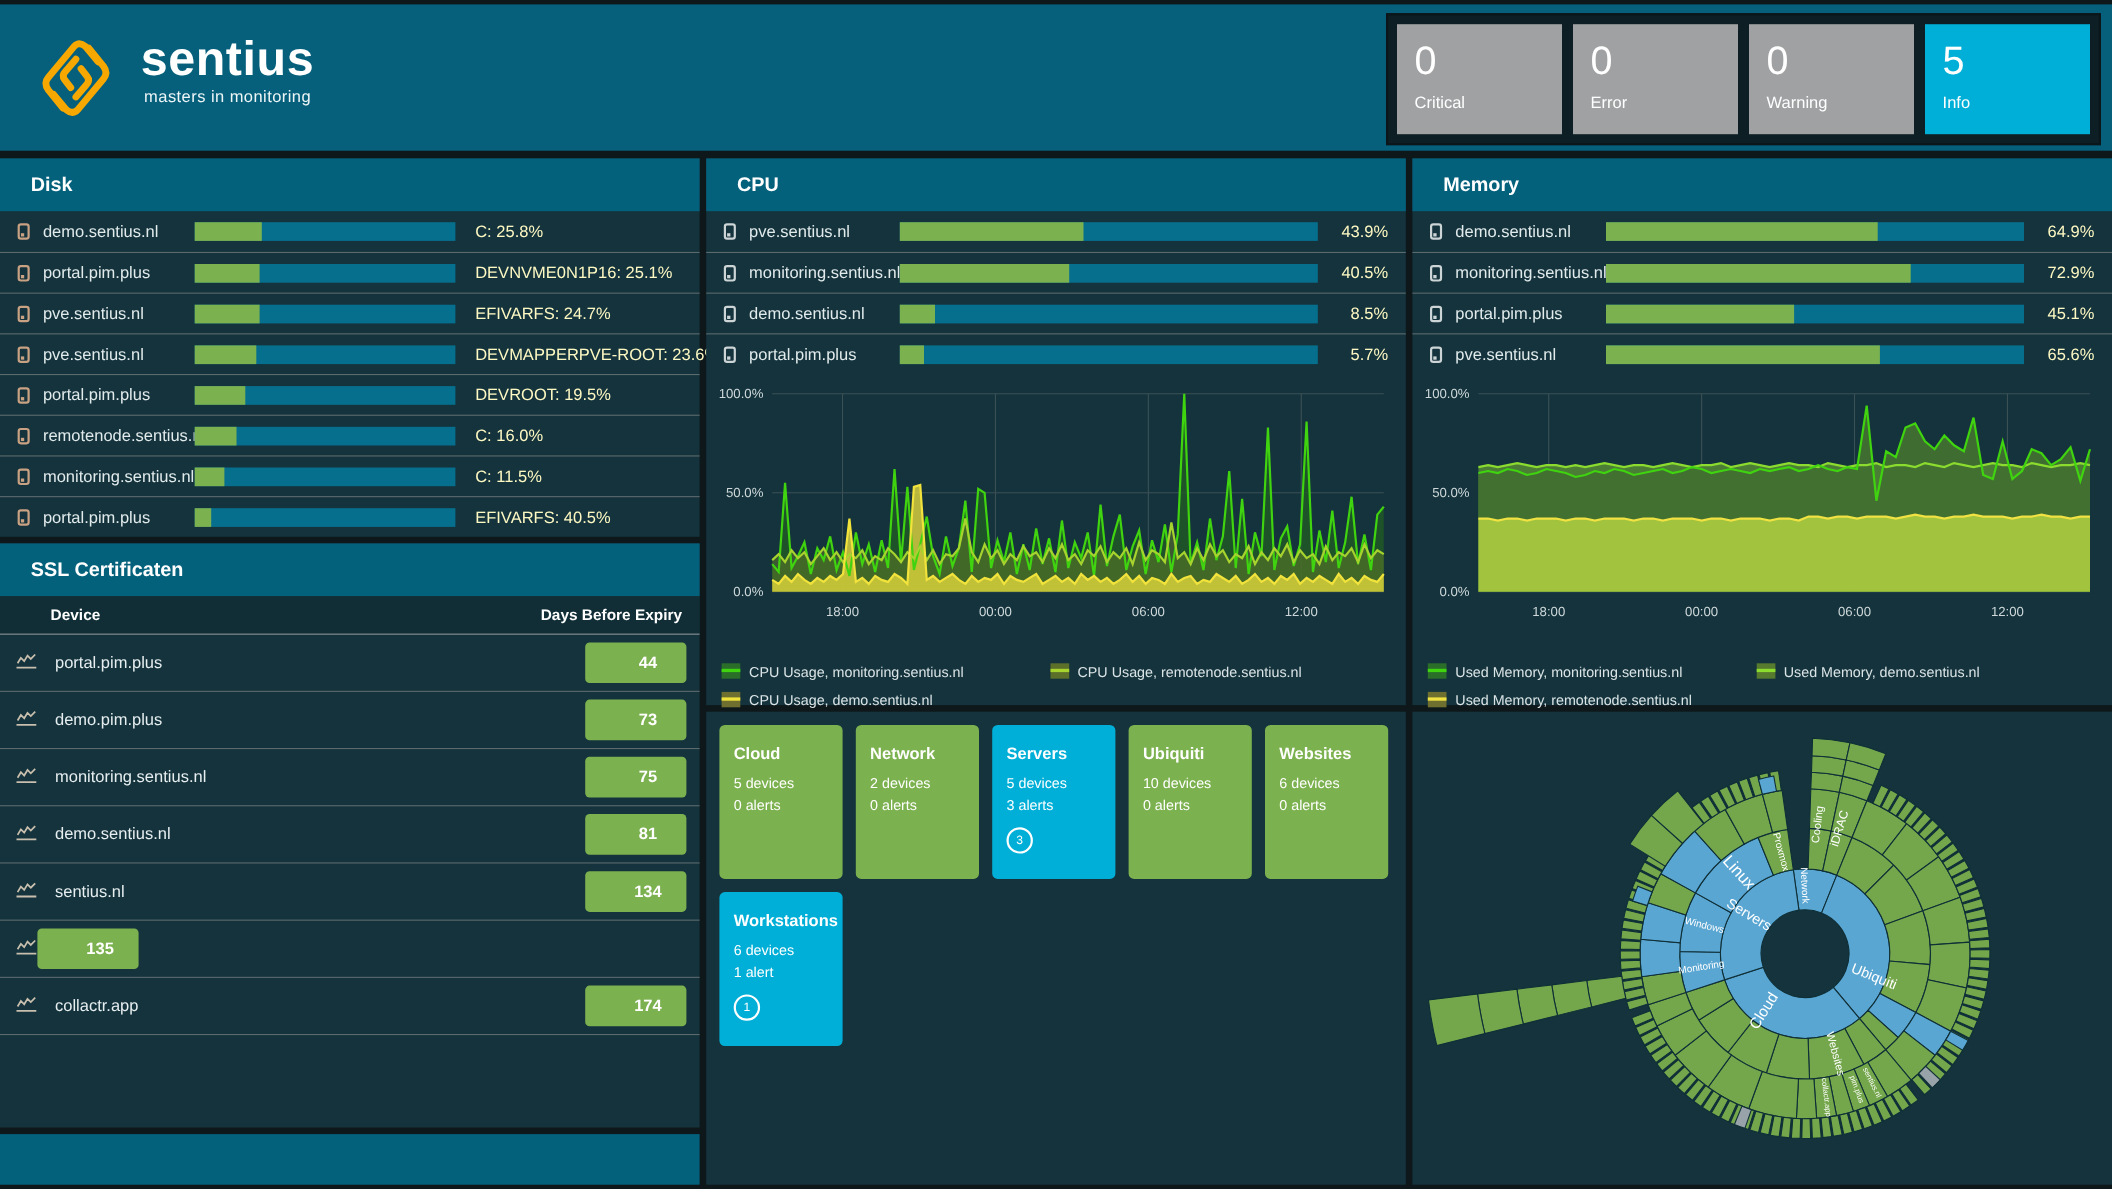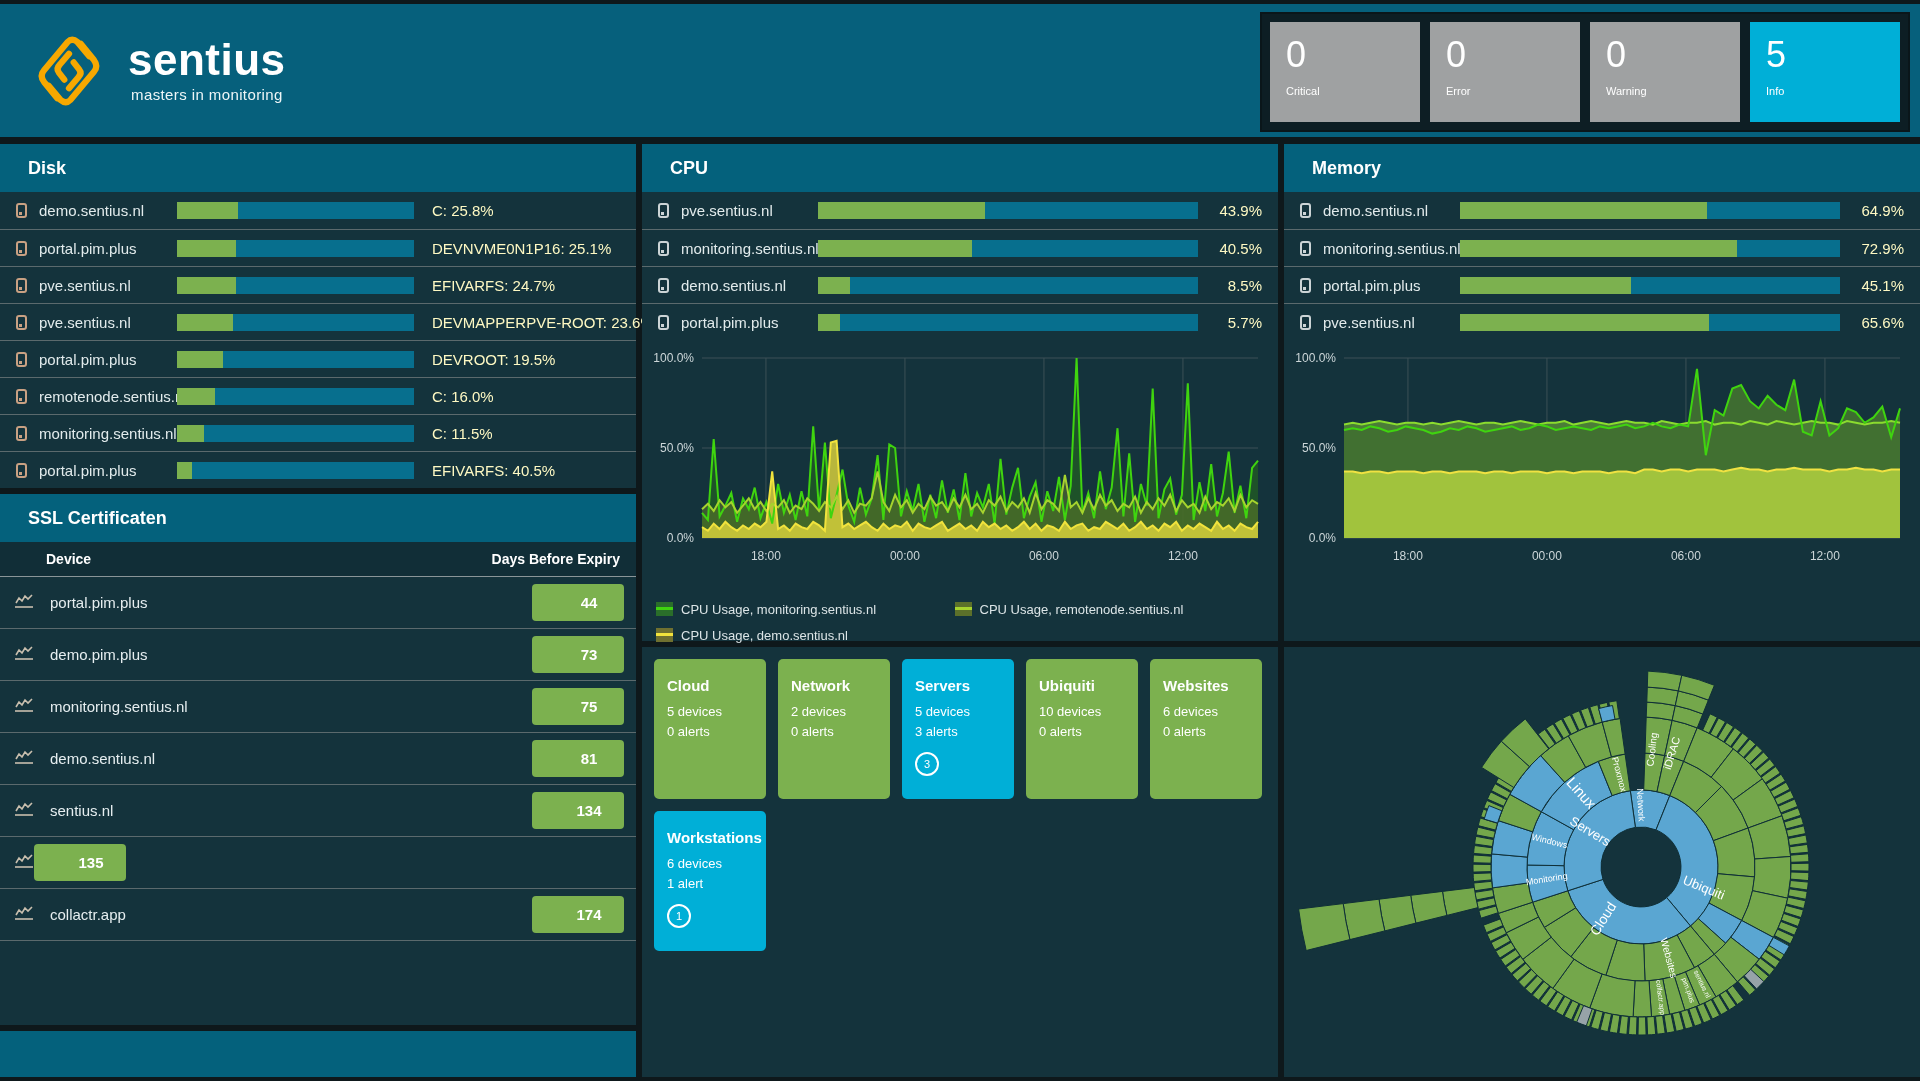--- a/index.html
+++ b/index.html
@@ -1,27 +1,27 @@
 <!DOCTYPE html>
 <html><head>
 <meta charset="utf-8">
 <style>
   *{box-sizing:border-box;margin:0;padding:0}
   html,body{width:1920px;height:1081px;overflow:hidden;background:#0e181b;
     font-family:"Liberation Sans",sans-serif;color:#e6eef0}
   
   .top{height:133px;margin-top:4px;background:#06607c;position:relative;display:flex;align-items:center}
-  .brandwrap{display:flex;align-items:center;gap:20px;padding-left:30px}
+  .brandwrap{display:flex;align-items:flex-start;gap:20px;padding-left:30px}
   .brandtxt .name{font-size:44px;font-weight:700;color:#fff;letter-spacing:.5px;line-height:1}
   .brandtxt .tag{font-size:15px;color:#eef6f7;margin-top:4px;letter-spacing:.4px;padding-left:3px}
   .stats{position:absolute;right:10px;top:8px;background:#0d1e24;border:2px solid #0a161a;
     padding:8px;display:flex;gap:10px}
   .stat{width:150px;height:100px;padding:12px 0 0 16px;background:#9fa1a2;color:#fff}
   .stat .num{font-size:36px;line-height:1.15}
-  .stat .lbl{font-size:11px;margin-top:10px}
+  .stat .lbl{font-size:15px;margin-top:10px}
   .stat.info{background:#00afd7}
   
   .main{display:grid;grid-template-columns:1fr 1fr 1fr;gap:6px;margin-top:7px;height:933px}
   .col{display:flex;flex-direction:column;gap:6px;min-width:0}
   .panel{background:#14333c;display:flex;flex-direction:column;min-height:0}
   .grow{flex:1}
   .phead{background:#04617c;color:#fff;font-size:18px;font-weight:700;
     padding:14px 0 13px 28px;flex:0 0 auto}
   
   .urow{display:flex;align-items:center;height:37px;padding:0 14px 0 14px;border-top:1px solid #5b6a6d}
@@ -415,20 +415,40 @@
             <text class="tick" x="397.94" y="212" text-anchor="middle">06:00</text>
             <text class="tick" x="536.94" y="212" text-anchor="middle">12:00</text>
             <polygon fill="rgba(78,130,55,0.95)" points="56,190 56.0,76.6 64.8,74.8 73.7,76.6 82.5,74.8 91.3,73.0 100.1,74.8 109.0,76.6 117.8,74.8 126.6,74.8 135.4,76.6 144.3,74.8 153.1,76.6 161.9,74.8 170.7,73.0 179.6,74.8 188.4,76.6 197.2,74.8 206.0,74.8 214.9,76.6 223.7,74.8 232.5,73.0 241.3,74.8 250.2,76.6 259.0,74.8 267.8,74.8 276.6,73.0 285.5,76.6 294.3,74.8 303.1,73.0 311.9,74.8 320.8,76.6 329.6,74.8 338.4,73.0 347.2,74.8 356.1,74.8 364.9,76.6 373.7,73.0 382.5,74.8 391.4,76.6 400.2,74.8 409.0,74.8 417.8,73.0 426.7,76.6 435.5,74.8 444.3,74.8 453.1,76.6 462.0,73.0 470.8,74.8 479.6,76.6 488.4,73.0 497.3,74.8 506.1,76.6 514.9,74.8 523.7,73.0 532.6,74.8 541.4,74.8 550.2,76.6 559.0,73.0 567.9,74.8 576.7,76.6 585.5,74.8 594.3,74.8 603.2,73.0 612.0,74.8 612,190"></polygon>
             <polygon fill="rgba(64,112,48,0.95)" points="56,190 56.0,82.0 64.8,80.2 73.7,82.0 82.5,78.4 91.3,80.2 100.1,83.8 109.0,82.0 117.8,78.4 126.6,80.2 135.4,82.0 144.3,85.6 153.1,83.8 161.9,80.2 170.7,82.0 179.6,78.4 188.4,80.2 197.2,83.8 206.0,82.0 214.9,80.2 223.7,78.4 232.5,82.0 241.3,80.2 250.2,76.6 259.0,78.4 267.8,82.0 276.6,80.2 285.5,78.4 294.3,80.2 303.1,82.0 311.9,78.4 320.8,80.2 329.6,78.4 338.4,76.6 347.2,80.2 356.1,78.4 364.9,74.8 373.7,78.4 382.5,80.2 391.4,76.6 400.2,78.4 409.0,20.8 417.8,107.2 426.7,62.2 435.5,67.6 444.3,40.6 453.1,37.0 462.0,53.2 470.8,60.4 479.6,47.8 488.4,56.8 497.3,62.2 506.1,31.6 514.9,83.8 523.7,87.4 532.6,53.2 541.4,87.4 550.2,80.2 559.0,60.4 567.9,64.0 576.7,74.8 585.5,69.4 594.3,58.6 603.2,89.2 612.0,60.4 612,190"></polygon>
             <polygon fill="rgba(164,198,62,0.97)" points="56,190 56.0,123.4 64.8,123.4 73.7,125.2 82.5,123.4 91.3,123.4 100.1,125.2 109.0,123.4 117.8,123.4 126.6,123.4 135.4,125.2 144.3,123.4 153.1,123.4 161.9,125.2 170.7,123.4 179.6,123.4 188.4,123.4 197.2,125.2 206.0,123.4 214.9,123.4 223.7,125.2 232.5,123.4 241.3,123.4 250.2,123.4 259.0,125.2 267.8,123.4 276.6,123.4 285.5,125.2 294.3,123.4 303.1,123.4 311.9,123.4 320.8,125.2 329.6,123.4 338.4,123.4 347.2,125.2 356.1,121.6 364.9,121.6 373.7,123.4 382.5,121.6 391.4,121.6 400.2,123.4 409.0,121.6 417.8,121.6 426.7,121.6 435.5,123.4 444.3,121.6 453.1,119.8 462.0,121.6 470.8,121.6 479.6,123.4 488.4,121.6 497.3,121.6 506.1,119.8 514.9,121.6 523.7,121.6 532.6,121.6 541.4,123.4 550.2,121.6 559.0,121.6 567.9,119.8 576.7,121.6 585.5,121.6 594.3,123.4 603.2,121.6 612.0,121.6 612,190"></polygon>
             <polyline fill="none" stroke="#8bdc2f" stroke-width="2" points="56.0,76.6 64.8,74.8 73.7,76.6 82.5,74.8 91.3,73.0 100.1,74.8 109.0,76.6 117.8,74.8 126.6,74.8 135.4,76.6 144.3,74.8 153.1,76.6 161.9,74.8 170.7,73.0 179.6,74.8 188.4,76.6 197.2,74.8 206.0,74.8 214.9,76.6 223.7,74.8 232.5,73.0 241.3,74.8 250.2,76.6 259.0,74.8 267.8,74.8 276.6,73.0 285.5,76.6 294.3,74.8 303.1,73.0 311.9,74.8 320.8,76.6 329.6,74.8 338.4,73.0 347.2,74.8 356.1,74.8 364.9,76.6 373.7,73.0 382.5,74.8 391.4,76.6 400.2,74.8 409.0,74.8 417.8,73.0 426.7,76.6 435.5,74.8 444.3,74.8 453.1,76.6 462.0,73.0 470.8,74.8 479.6,76.6 488.4,73.0 497.3,74.8 506.1,76.6 514.9,74.8 523.7,73.0 532.6,74.8 541.4,74.8 550.2,76.6 559.0,73.0 567.9,74.8 576.7,76.6 585.5,74.8 594.3,74.8 603.2,73.0 612.0,74.8"></polyline>
             <polyline fill="none" stroke="#3fd40f" stroke-width="2" points="56.0,82.0 64.8,80.2 73.7,82.0 82.5,78.4 91.3,80.2 100.1,83.8 109.0,82.0 117.8,78.4 126.6,80.2 135.4,82.0 144.3,85.6 153.1,83.8 161.9,80.2 170.7,82.0 179.6,78.4 188.4,80.2 197.2,83.8 206.0,82.0 214.9,80.2 223.7,78.4 232.5,82.0 241.3,80.2 250.2,76.6 259.0,78.4 267.8,82.0 276.6,80.2 285.5,78.4 294.3,80.2 303.1,82.0 311.9,78.4 320.8,80.2 329.6,78.4 338.4,76.6 347.2,80.2 356.1,78.4 364.9,74.8 373.7,78.4 382.5,80.2 391.4,76.6 400.2,78.4 409.0,20.8 417.8,107.2 426.7,62.2 435.5,67.6 444.3,40.6 453.1,37.0 462.0,53.2 470.8,60.4 479.6,47.8 488.4,56.8 497.3,62.2 506.1,31.6 514.9,83.8 523.7,87.4 532.6,53.2 541.4,87.4 550.2,80.2 559.0,60.4 567.9,64.0 576.7,74.8 585.5,69.4 594.3,58.6 603.2,89.2 612.0,60.4"></polyline>
             <polyline fill="none" stroke="#f0e242" stroke-width="2" points="56.0,123.4 64.8,123.4 73.7,125.2 82.5,123.4 91.3,123.4 100.1,125.2 109.0,123.4 117.8,123.4 126.6,123.4 135.4,125.2 144.3,123.4 153.1,123.4 161.9,125.2 170.7,123.4 179.6,123.4 188.4,123.4 197.2,125.2 206.0,123.4 214.9,123.4 223.7,125.2 232.5,123.4 241.3,123.4 250.2,123.4 259.0,125.2 267.8,123.4 276.6,123.4 285.5,125.2 294.3,123.4 303.1,123.4 311.9,123.4 320.8,125.2 329.6,123.4 338.4,123.4 347.2,125.2 356.1,121.6 364.9,121.6 373.7,123.4 382.5,121.6 391.4,121.6 400.2,123.4 409.0,121.6 417.8,121.6 426.7,121.6 435.5,123.4 444.3,121.6 453.1,119.8 462.0,121.6 470.8,121.6 479.6,123.4 488.4,121.6 497.3,121.6 506.1,119.8 514.9,121.6 523.7,121.6 532.6,121.6 541.4,123.4 550.2,121.6 559.0,121.6 567.9,119.8 576.7,121.6 585.5,121.6 594.3,123.4 603.2,121.6 612.0,121.6"></polyline>
           </svg>
       </div>
+      <div id="mem-legend" class="legend">
+          <div class="litem">
+            <span class="sw" style="background: rgb(42, 110, 42);">
+              <i style="background: rgb(63, 212, 15);"></i>
+            </span>
+            <span>Used Memory, monitoring.sentius.nl</span>
+          </div>
+          <div class="litem">
+            <span class="sw" style="background: rgb(86, 122, 46);">
+              <i style="background: rgb(139, 220, 47);"></i>
+            </span>
+            <span>Used Memory, demo.sentius.nl</span>
+          </div>
+          <div class="litem">
+            <span class="sw" style="background: rgb(111, 112, 48);">
+              <i style="background: rgb(240, 226, 66);"></i>
+            </span>
+            <span>Used Memory, remotenode.sentius.nl</span>
+          </div>
+        </div>
     </section>
     <section class="panel grow">
       <svg id="sunburst" width="637" height="423">
           <path d="M346.3 143.7 A77 77 0 0 1 385.8 148.6 L372.0 182.9 A40 40 0 0 0 351.4 180.4 Z" fill="#5aa6d2" stroke="#0f2f37" stroke-width="1"></path>
           <path d="M385.8 148.6 A77 77 0 0 1 406.5 279.0 L382.7 250.6 A40 40 0 0 0 372.0 182.9 Z" fill="#5aa6d2" stroke="#0f2f37" stroke-width="1"></path>
           <path d="M406.5 279.0 A77 77 0 0 1 283.8 243.8 L319.0 232.4 A40 40 0 0 0 382.7 250.6 Z" fill="#5aa6d2" stroke="#0f2f37" stroke-width="1"></path>
           <path d="M283.8 243.8 A77 77 0 0 1 346.3 143.7 L351.4 180.4 A40 40 0 0 0 319.0 232.4 Z" fill="#5aa6d2" stroke="#0f2f37" stroke-width="1"></path>
           <path d="M361.0 106.1 A114 114 0 0 1 380.7 108.5 L373.0 144.7 A77 77 0 0 0 359.7 143.0 Z" fill="#74a74b" stroke="#0f2f37" stroke-width="1"></path>
           <path d="M380.7 108.5 A114 114 0 0 1 399.7 114.3 L385.8 148.6 A77 77 0 0 0 373.0 144.7 Z" fill="#74a74b" stroke="#0f2f37" stroke-width="1"></path>
           <path d="M399.7 114.3 A114 114 0 0 1 437.6 139.4 L411.4 165.6 A77 77 0 0 0 385.8 148.6 Z" fill="#74a74b" stroke="#0f2f37" stroke-width="1"></path>

